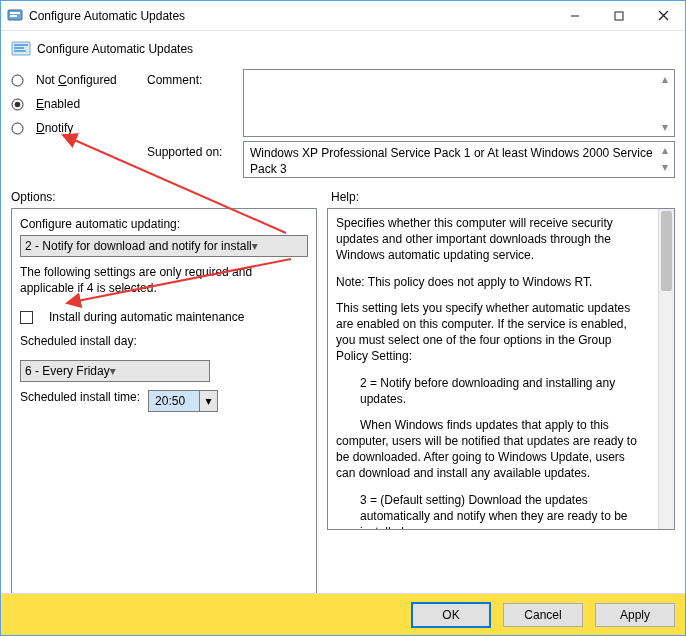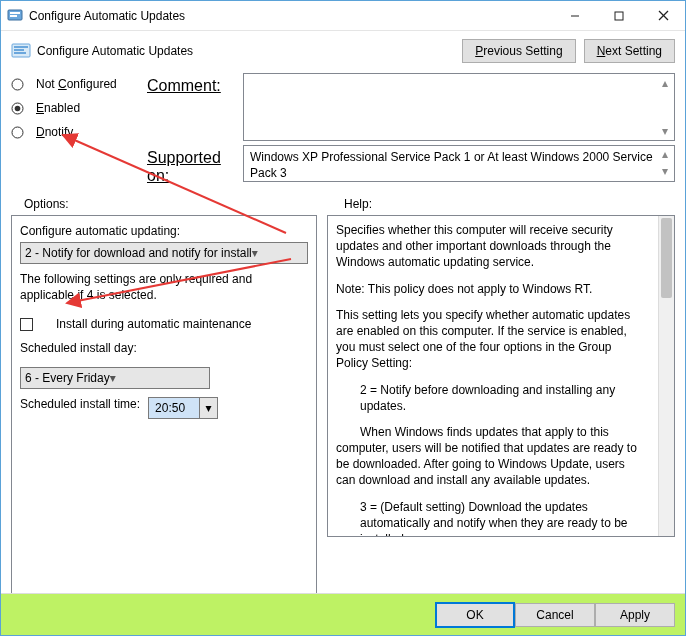--- a/index.html
+++ b/index.html
@@ -14,47 +14,47 @@
   .header-row { display: flex; align-items: center; padding: 8px 10px 4px 10px; }
   .header-row .app-icon { width: 20px; height: 20px; margin-right: 6px; }
   .header-title { font-size: 12px; flex: 1; }
   .nav-btns { display: flex; gap: 8px; }
   .btn { border: 1px solid #adadad; background: #e1e1e1; padding: 4px 12px; min-width: 80px; text-align: center; cursor: default; }
   .btn.primary { border: 2px solid #0078d7; background: #e1e1e1; }
   .top-grid { display: grid; grid-template-columns: 130px 90px 1fr; padding: 6px 10px 4px 10px; gap: 4px 6px; align-items: start; }
   .radio-col { display: flex; flex-direction: column; gap: 10px; padding-top: 4px; }
   .radio-row { display: flex; align-items: center; gap: 12px; }
   .radio-row label { font-size: 12px; }
-  .lbl { font-size: 16px; padding-top: 4px; text-decoration: underline; }
+  .lbl { font-size: 12px; padding-top: 4px; }
   .textarea-box { border: 1px solid #828790; height: 68px; position: relative; background: #fff; }
   .supported-box { border: 1px solid #828790; height: 37px; position: relative; background: #fff; padding: 4px 20px 4px 6px; font-size: 12px; line-height: 1.3; }
   .scroll-up, .scroll-down { position: absolute; right: 2px; width: 14px; height: 14px; display:flex; align-items:center; justify-content:center; color:#888; }
   .scroll-up { top: 2px; } .scroll-down { bottom: 2px; }
-  .section-labels { display: flex; padding: 8px 10px 4px 10px; margin-left: 13px; }
+  .section-labels { display: flex; padding: 8px 10px 4px 10px; }
   .section-labels .opt-lbl { width: 320px; }
   .panels { display: flex; padding: 0 10px; gap: 10px; }
   .options-panel { width: 306px; height: 402px; border: 1px solid #828790; padding: 8px; display:flex; flex-direction:column; }
   .help-panel { flex: 1; height: 322px; border: 1px solid #828790; position: relative; display:flex; }
   .help-inner { padding: 6px 4px 6px 8px; overflow: hidden; font-size: 12px; line-height: 1.35; flex:1; }
   .help-inner p { margin: 0 16px 10px 0; }
   .help-scroll { width: 16px; background: #f0f0f0; position: relative; border-left: 1px solid #dcdcdc; }
   .help-thumb { position: absolute; left: 2px; right: 2px; top: 2px; height: 80px; background: #c2c2c2; border-radius: 2px; }
   .opt-text { font-size: 12px; margin-bottom: 4px; }
   .select { border: 1px solid #7a7a7a; background: #e6e6e6; padding: 3px 4px; display:flex; justify-content:flex-start; align-items:center; font-size:12px; width: 100%; }
   .select .chev { color:#555; }
   .select.sm { width: 190px; }
   .time-row { display:flex; align-items:flex-start; gap:8px; }
   .time-input { display:flex; border:1px solid #7a7a7a; }
   .time-input .val { padding: 3px 14px 3px 6px; background:#cfe3f7; }
   .time-input .dd { width: 18px; display:flex; align-items:center; justify-content:center; border-left:1px solid #7a7a7a; background:#e6e6e6; }
-  .chk-row { display:flex; align-items:center; gap:23px; margin: 6px 0 10px 0; }
+  .chk-row { display:flex; align-items:center; gap:16px; margin: 6px 0 10px 0; }
   .chk { width:13px; height:13px; border:1px solid #333; background:#fff; }
   .gap { height: 8px; }
   .note { font-size:12px; margin:8px 0 8px 0; max-width: 270px; line-height:1.3; }
-  .footer { position:absolute; bottom:0; left:0; right:0; height:42px; border-top:1px solid #ddd; display:flex; align-items:center; justify-content:flex-end; gap:0; padding: 0 10px; background:#bef264; }
+  .footer { position:absolute; bottom:0; left:0; right:0; height:42px; border-top:1px solid #ddd; display:flex; align-items:center; justify-content:flex-end; gap:12px; padding: 0 10px; background:#fde047; }
   .indent { padding-left: 24px; }
   .arrows-layer { position:absolute; left:0; top:0; width:686px; height:636px; pointer-events:none; }
 </style>
 </head>
 <body>
 
 <div class="window">
 
   <div class="titlebar">
     <span class="app-icon">
@@ -88,24 +88,20 @@
   <div class="header-row">
     <span class="app-icon">
       <svg width="20" height="20" viewBox="0 0 20 20">
           <rect x="1" y="3" width="18" height="13" rx="1" fill="#d9eaf7" stroke="#6ca7dc"></rect>
           <rect x="3" y="5" width="14" height="2" fill="#6ca7dc"></rect>
           <rect x="3" y="8" width="10" height="2" fill="#6ca7dc"></rect>
           <rect x="3" y="11" width="12" height="2" fill="#6ca7dc"></rect>
         </svg>
     </span>
     <span class="header-title">Configure Automatic Updates</span>
-    <div class="nav-btns">
-      <div class="btn"><span style="text-decoration:underline">P</span><span>revious Setting</span></div>
-      <div class="btn"><span style="text-decoration:underline">N</span><span>ext Setting</span></div>
-    </div>
   </div>
 
   <div class="top-grid">
     <div class="radio-col">
       <div class="radio-row">
         <svg width="13" height="13">
             <circle cx="6.5" cy="6.5" r="5.5" fill="#fff" stroke="#333"></circle>
           </svg>
         <label><span>Not </span><span style="text-decoration:underline">C</span><span>onfigured</span></label>
       </div>

